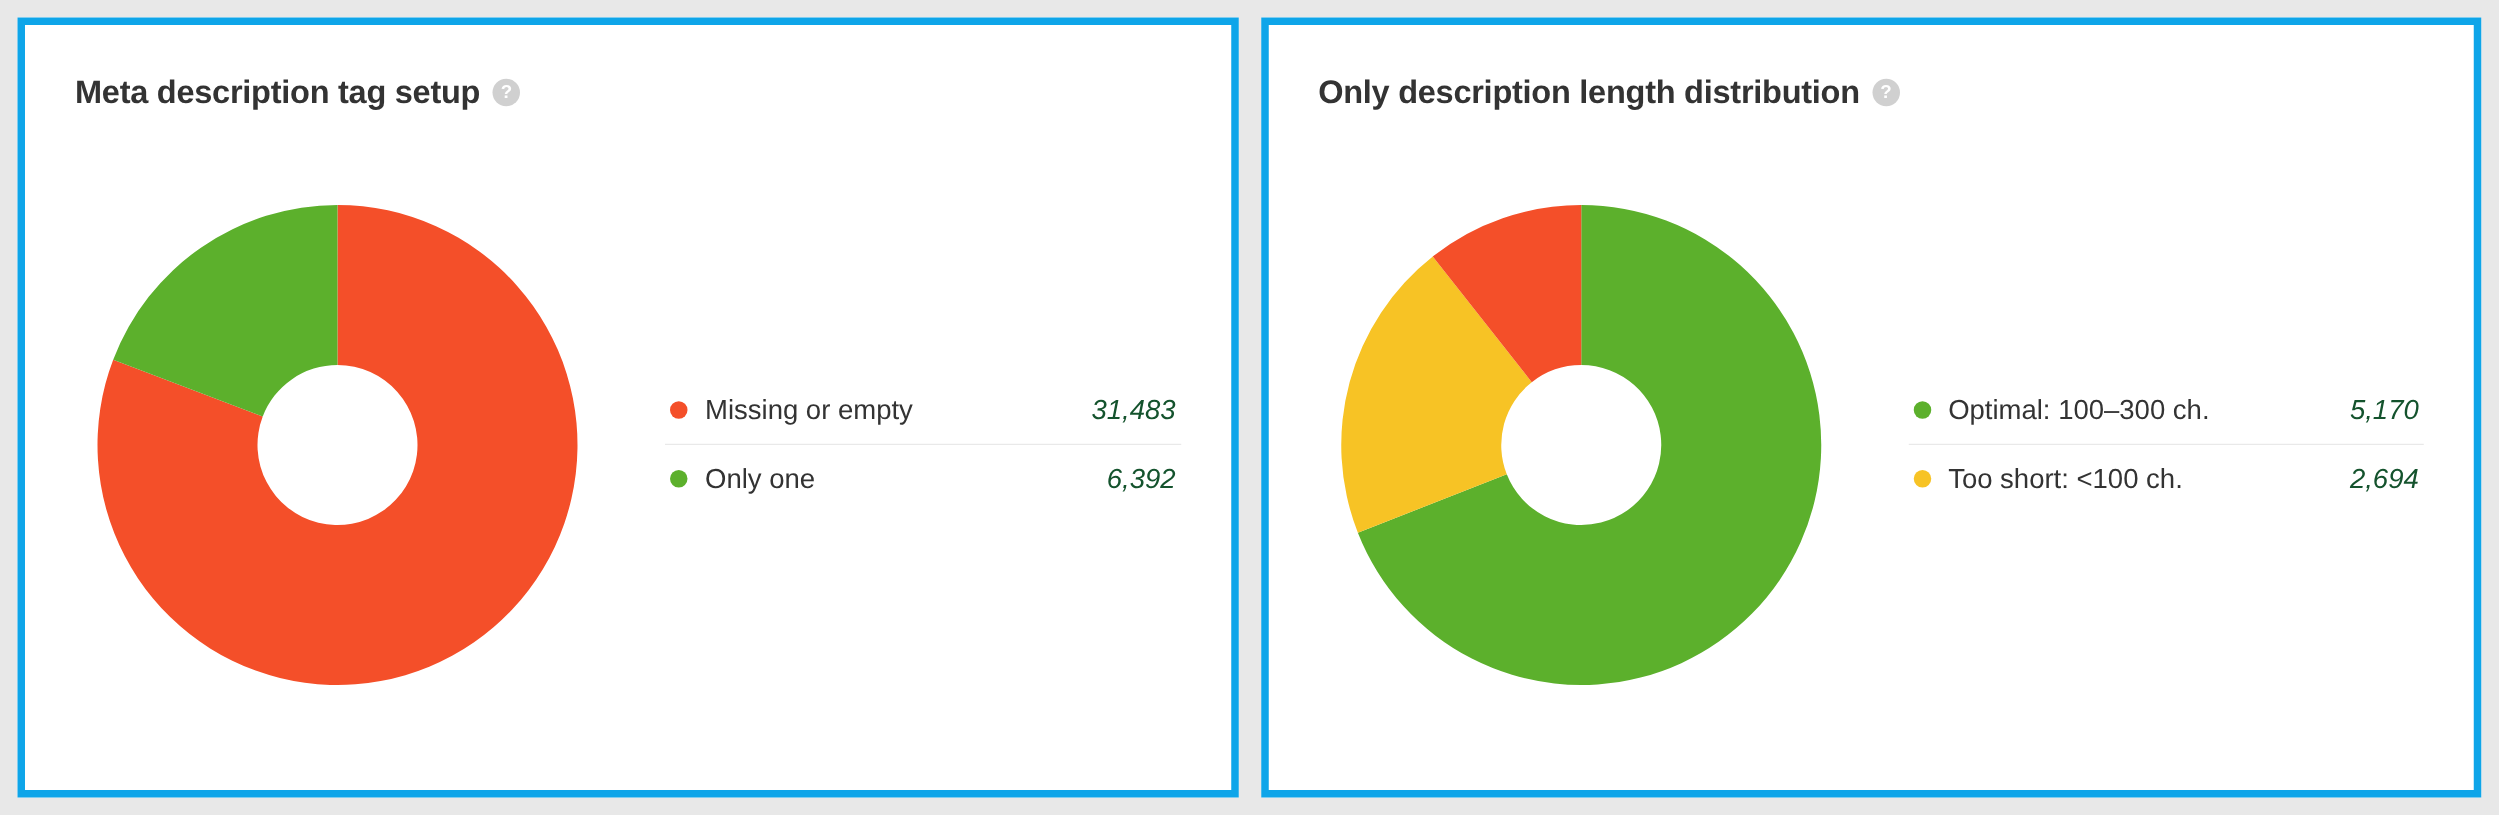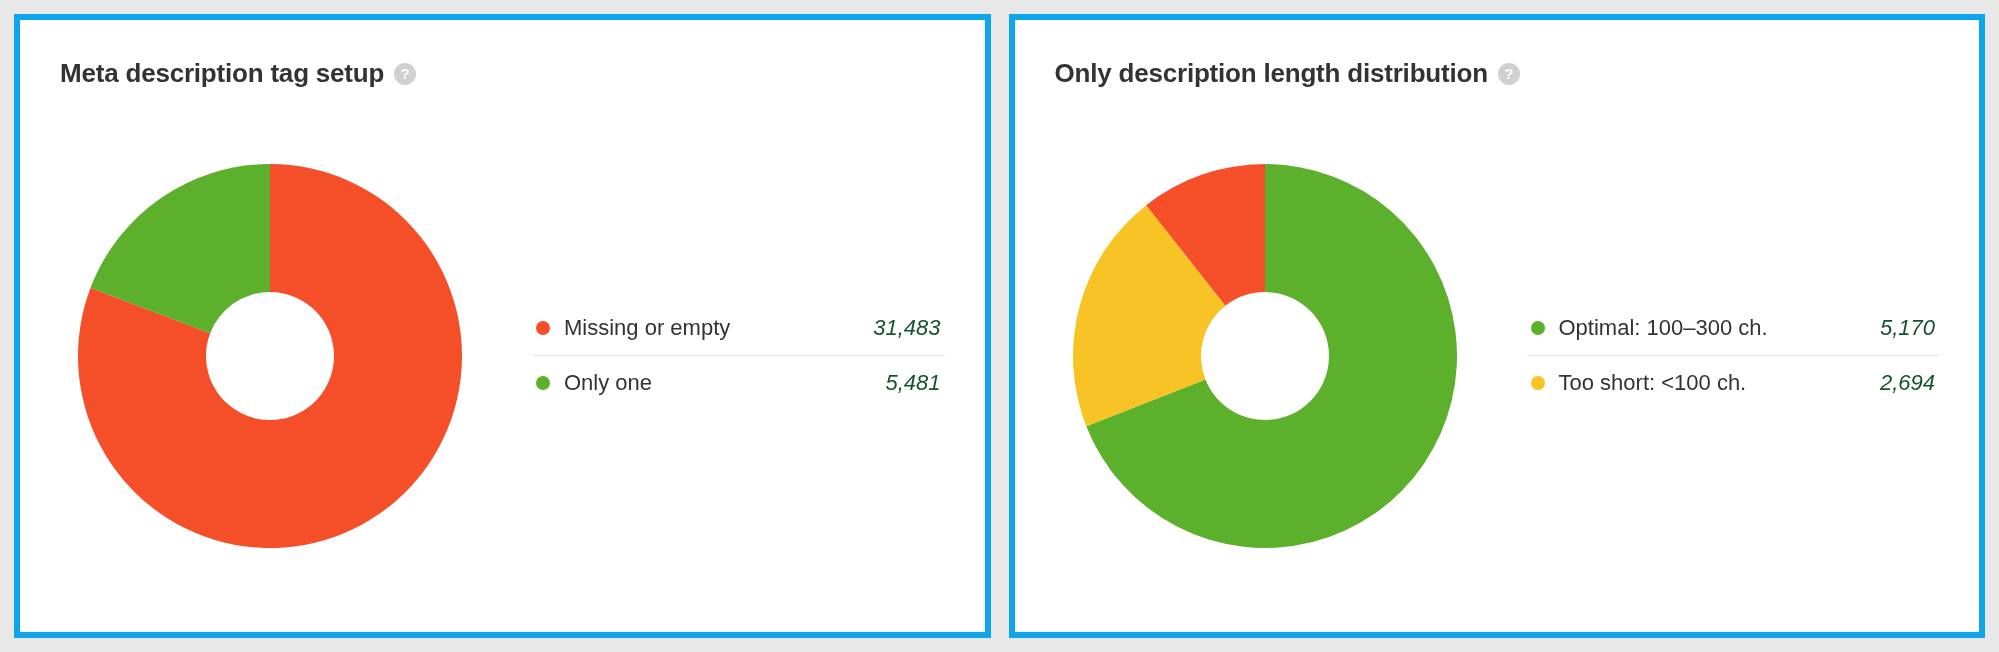--- a/index.html
+++ b/index.html
@@ -116,21 +116,21 @@
     </div>
     <div class="legend">
         <div class="legend-row">
           <span class="legend-dot" style="background: rgb(244, 79, 41);"></span>
           <span class="legend-label">Missing or empty</span>
           <span class="legend-value">31,483</span>
         </div>
         <div class="legend-row">
           <span class="legend-dot" style="background: rgb(92, 176, 44);"></span>
           <span class="legend-label">Only one</span>
-          <span class="legend-value">5,481</span>
+          <span class="legend-value">6,392</span>
         </div>
       </div>
   </div>
 </div>
 
 <div class="card">
   <div class="card-header">
     <div class="card-title">Only description length distribution</div>
     <span class="help-icon">?</span>
   </div>

